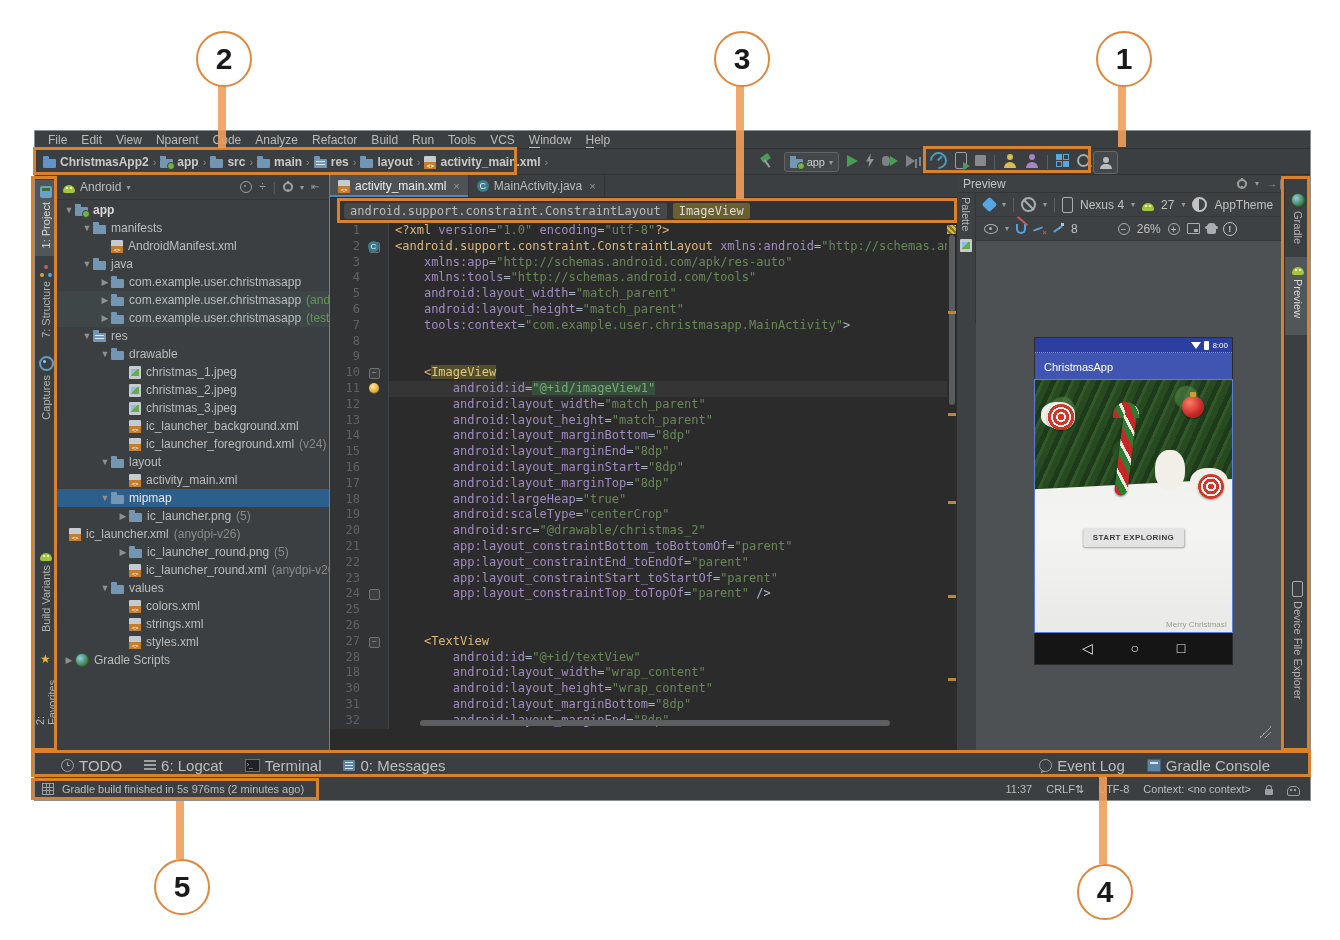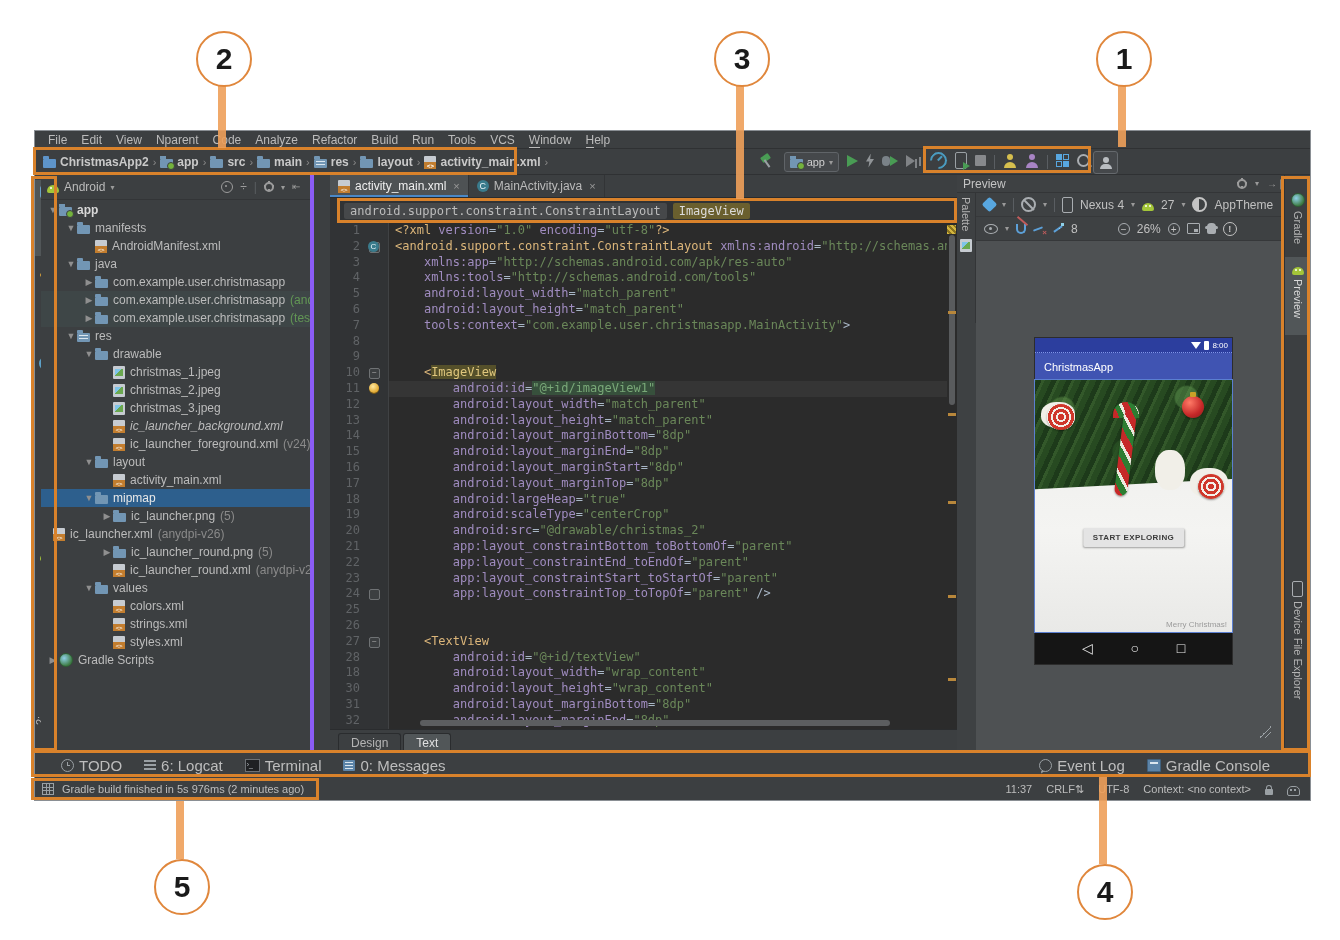--- a/index.html
+++ b/index.html
@@ -26,21 +26,21 @@
   #main{position:absolute;left:0;top:44px;width:1275px;height:577px;}
   .stripe{position:absolute;top:0;height:100%;background:#3c3f41;}
   #leftstripe{left:0;width:22px;border-right:1px solid #2f3133;}
   #rightstripe{right:0;width:25px;border-left:1px solid #2f3133;}
   .stripe-item{position:absolute;display:flex;flex-direction:column;align-items:center;gap:4px;
                color:#b4b4b4;font-size:11px;padding:6px 0;width:100%;box-sizing:border-box;}
   .stripe-item.active{background:#515658;color:#dadada;}
   .vtext-up{writing-mode:vertical-rl;transform:rotate(180deg);}
   .vtext-down{writing-mode:vertical-rl;}
   
-  #project{position:absolute;left:6px;top:0;width:273px;height:100%;background:#3c3f41;border-right:4px solid #8b5cf6;box-sizing:border-box;overflow:hidden;}
+  #project{position:absolute;left:22px;top:0;width:273px;height:100%;background:#3c3f41;border-right:1px solid #8b5cf6;box-sizing:border-box;overflow:hidden;}
   #project-header{height:24px;display:flex;align-items:center;padding:0 6px;gap:5px;border-bottom:1px solid #333537;}
   #project-header .ph-right{margin-left:auto;display:flex;align-items:center;gap:7px;color:#9c9c9c;font-size:12px;}
   #tree{position:absolute;left:0;top:26px;right:0;bottom:0;}
   .trow{height:18px;display:flex;align-items:center;white-space:nowrap;overflow:hidden;font-size:12px;color:#bcbcbc;}
   .trow .arrow{width:12px;text-align:center;color:#8f8f8f;font-size:9px;flex:none;}
   .trow .sfx{margin-left:5px;}
   .trow.selected{background:#2d5f8d;color:#e8e8e8;}
   .trow.dim{background:#3e4647;}
   .trow.bold{font-weight:bold;color:#d8d8d8;}
   .sfx.green{color:#629755;} .sfx.grey{color:#8a8a8a;}
@@ -407,21 +407,21 @@
             <div class="trow " style="padding-left: 60px;">
               <span class="arrow"></span>
               <span class="ic ic-img"></span>
               <span style="margin-left: 5px;">christmas_2.jpeg</span>
             </div>
             <div class="trow " style="padding-left: 60px;">
               <span class="arrow"></span>
               <span class="ic ic-img"></span>
               <span style="margin-left: 5px;">christmas_3.jpeg</span>
             </div>
-            <div class="trow " style="padding-left: 60px; font-style: italic;">
+            <div class="trow " style="padding-left: 60px;">
               <span class="arrow"></span>
               <span class="ic ic-xml"></span>
               <span style="margin-left: 5px;">ic_launcher_background.xml</span>
             </div>
             <div class="trow " style="padding-left: 60px;">
               <span class="arrow"></span>
               <span class="ic ic-xml"></span>
               <span style="margin-left: 5px;">ic_launcher_foreground.xml</span>
               <span class="sfx grey">(v24)</span>
             </div>
@@ -687,24 +687,20 @@
           <div id="stripe-right">
             <div id="inspection-box"></div>
             <div id="vthumb"></div>
             <div class="etick" style="top:88px"></div>
             <div class="etick" style="top:190px"></div>
             <div class="etick" style="top:278px"></div>
             <div class="etick" style="top:372px"></div>
             <div class="etick" style="top:455px"></div>
           </div>
         </div>
-        <div id="edbottom">
-            <span class="dtab">Design</span>
-            <span class="dtab sel">Text</span>
-          </div>
       </div>
 
       <div id="preview">
         <div id="pv-header">
           <span>Preview</span>
           <span class="right">
             <span class="ic ic-gear"></span>
             <span class="ddarrow">▾</span>
             <span class="ic-hidearr">→❙</span>
           </span>

